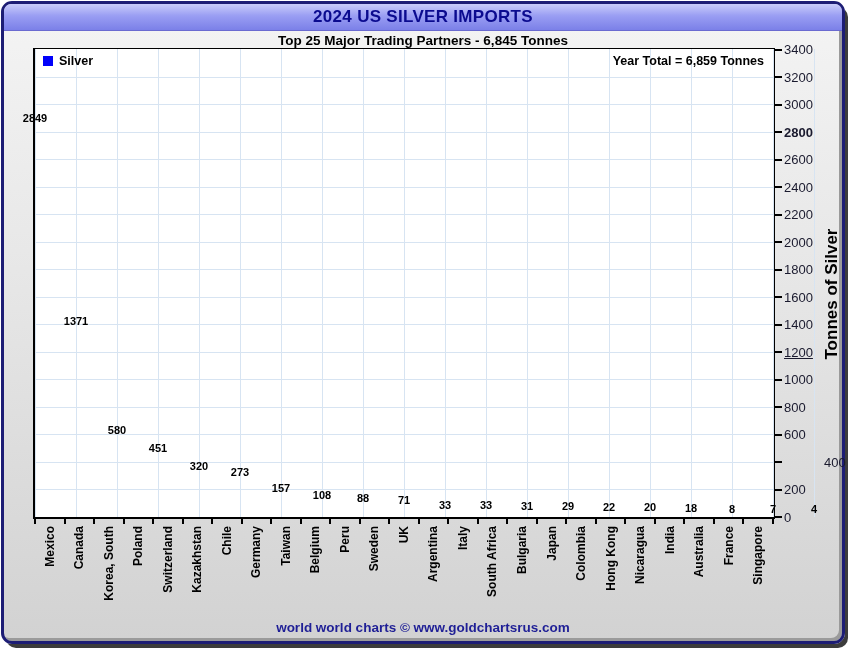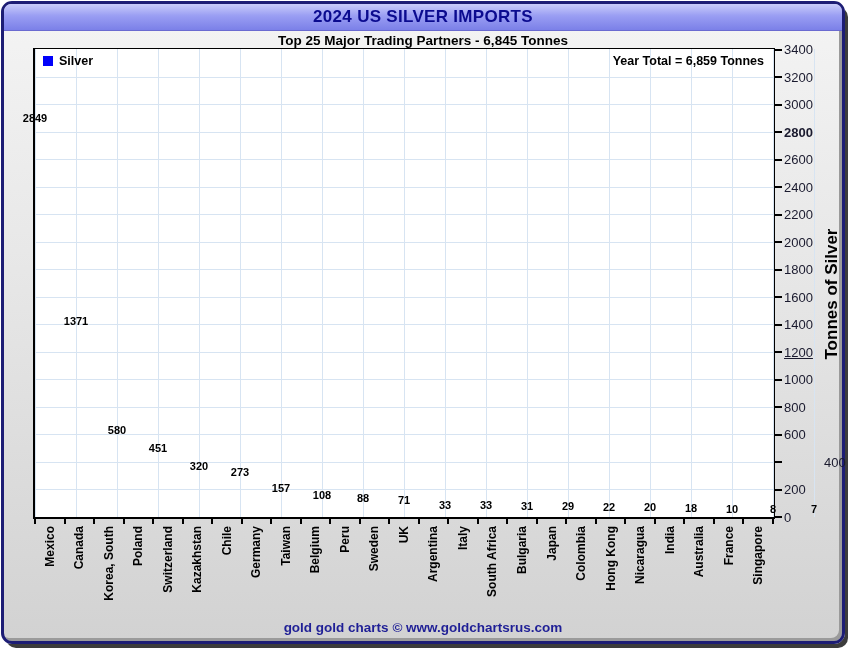--- a/index.html
+++ b/index.html
@@ -169,25 +169,20 @@
           </div>
         </div>
         <div class="col gl">
           <div class="bar" style="background: rgb(1, 1, 250); height: max(1px, 0.588235%);">
             <span class="val">20</span>
           </div>
         </div>
         <div class="col gl">
           <div class="bar" style="background: rgb(1, 1, 250); height: max(1px, 0.529412%);">
             <span class="val">18</span>
-          </div>
-        </div>
-        <div class="col gl">
-          <div class="bar" style="background: rgb(1, 1, 250); height: max(1px, 0.294118%);">
-            <span class="val">10</span>
           </div>
         </div>
         <div class="col gl">
           <div class="bar" style="background: rgb(1, 1, 250); height: max(1px, 0.235294%);">
             <span class="val">8</span>
           </div>
         </div>
         <div class="col gl">
           <div class="bar" style="background: rgb(1, 1, 250); height: max(1px, 0.205882%);">
             <span class="val">7</span>
@@ -354,15 +349,15 @@
       <div class="xcell">
         <div class="xt"></div>
         <span class="xname">France</span>
       </div>
       <div class="xcell">
         <div class="xt"></div>
         <span class="xname">Singapore</span>
       </div>
     </div>
 
-  <div class="footer">gold gold charts © www.goldchartsrus.com</div>
+  <div class="footer">world world charts © www.goldchartsrus.com</div>
 
 </div>
 
 </body></html>

